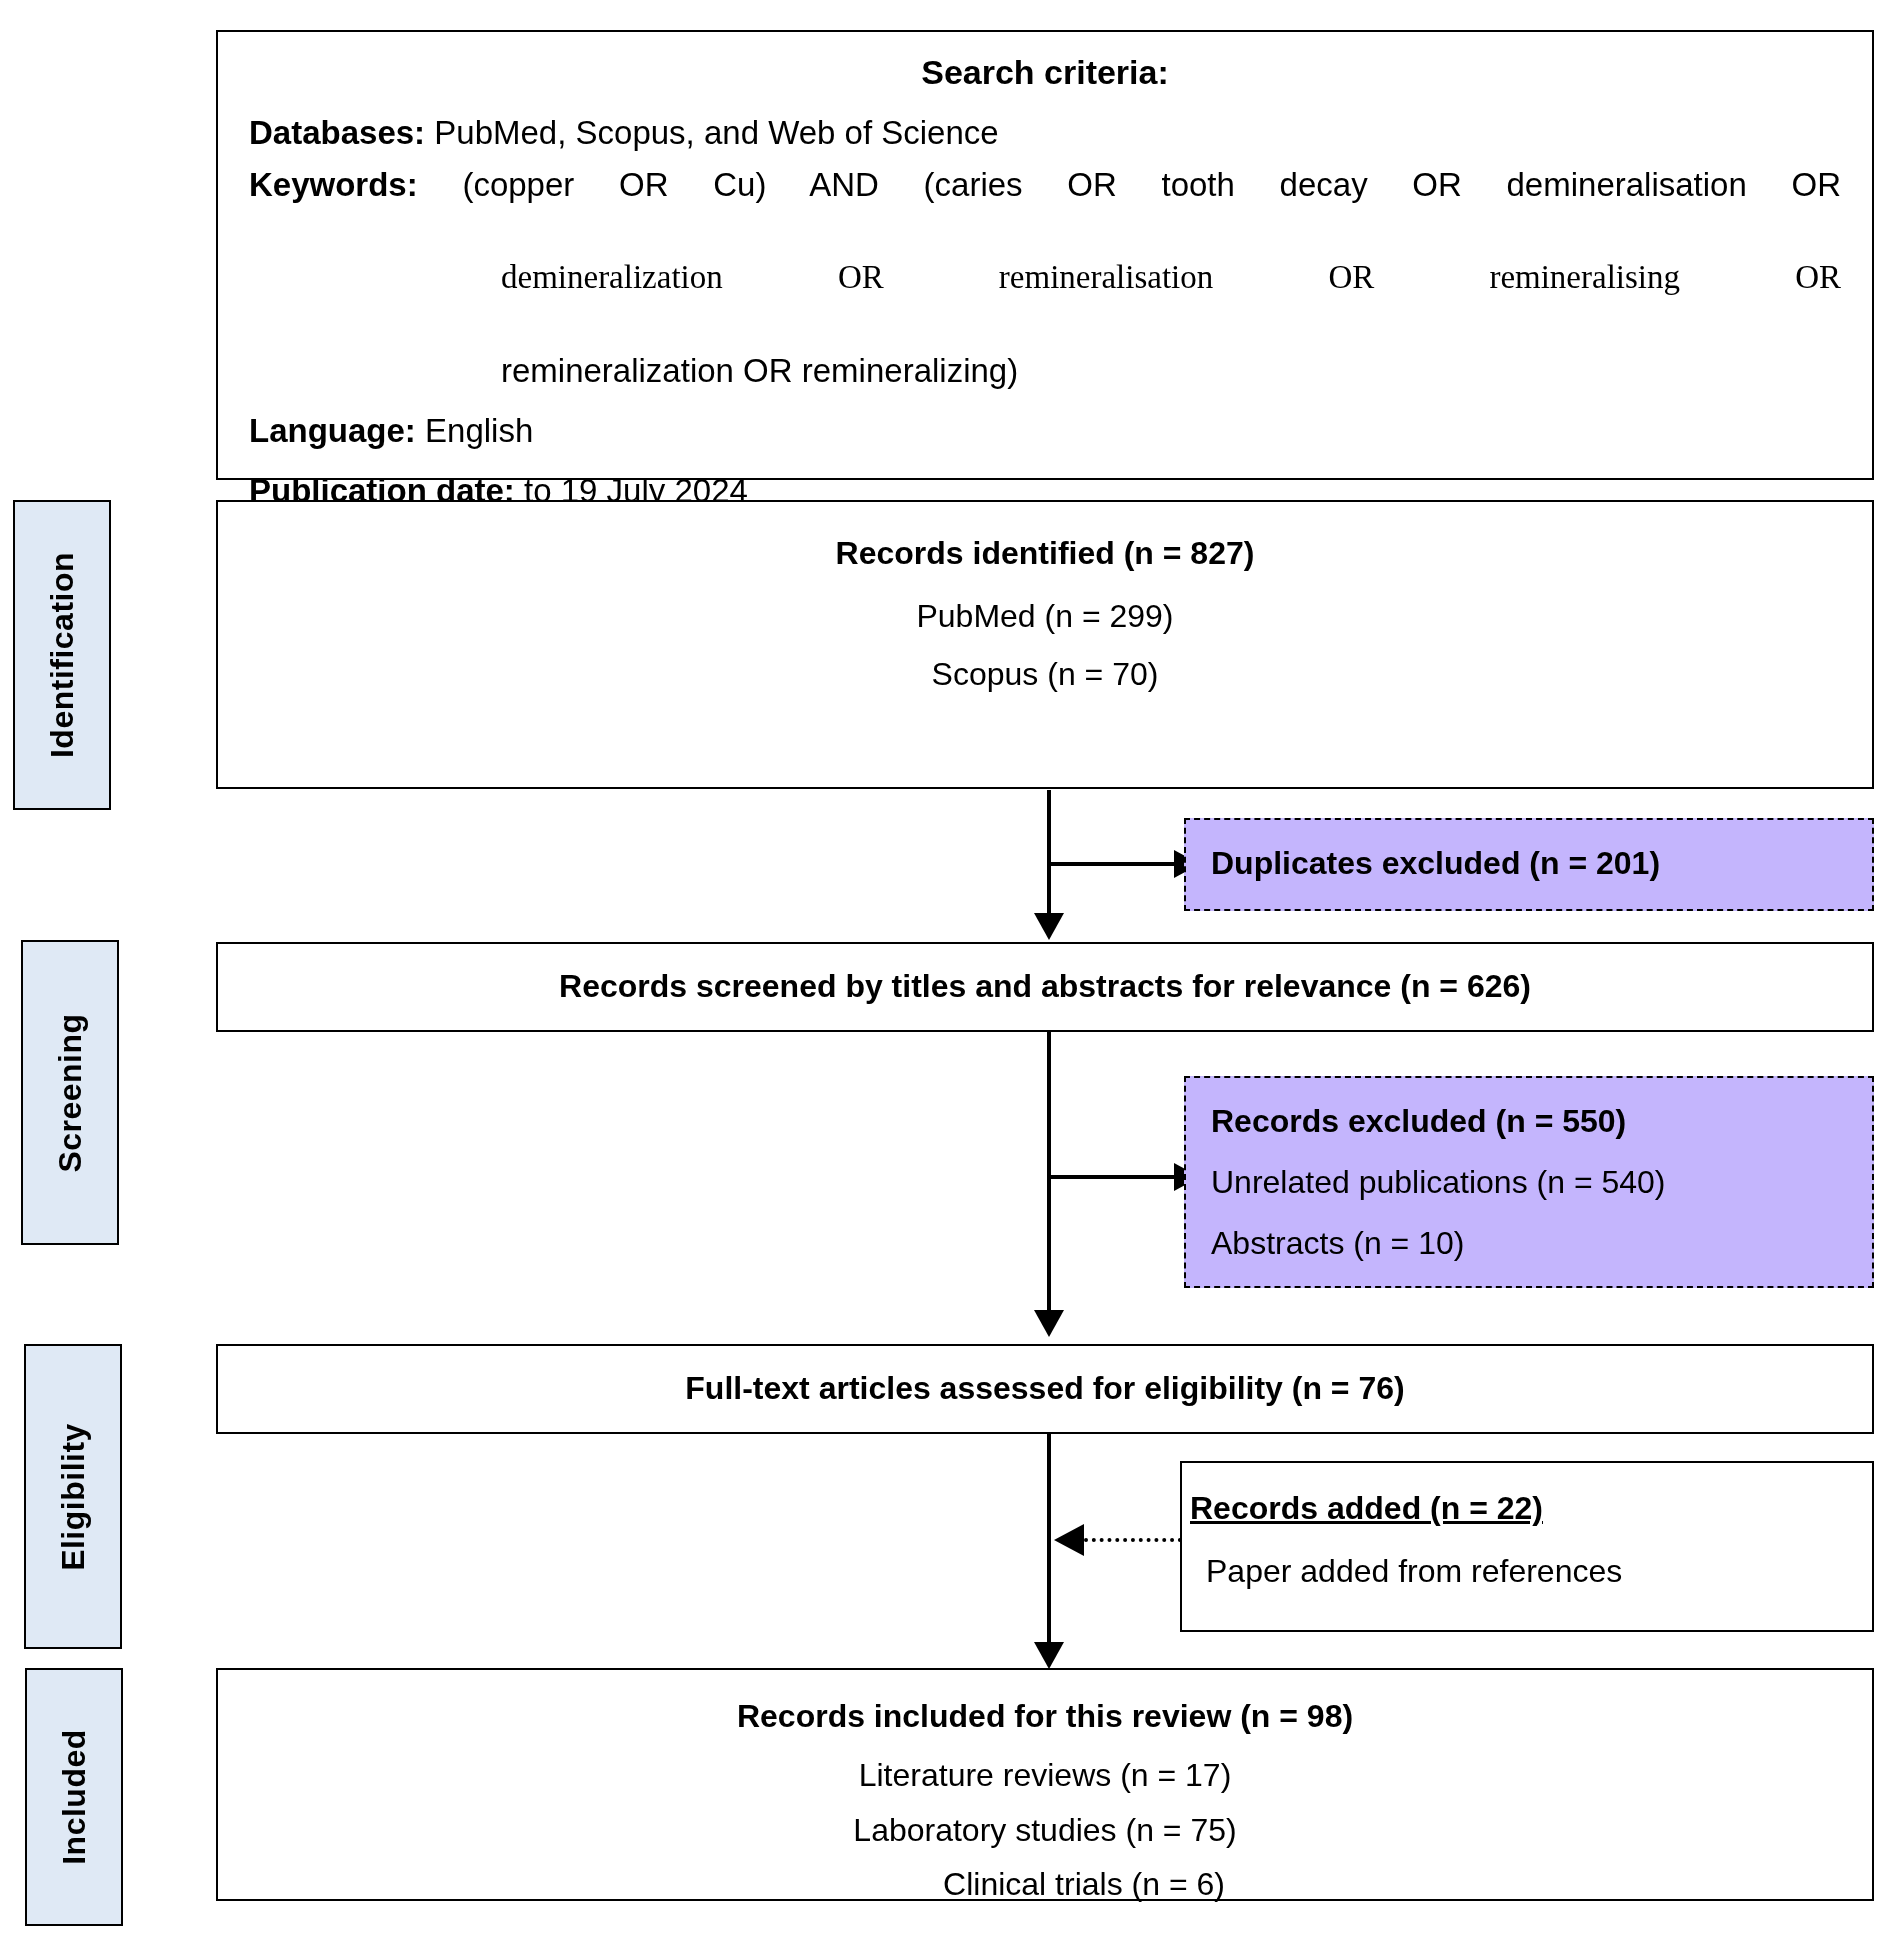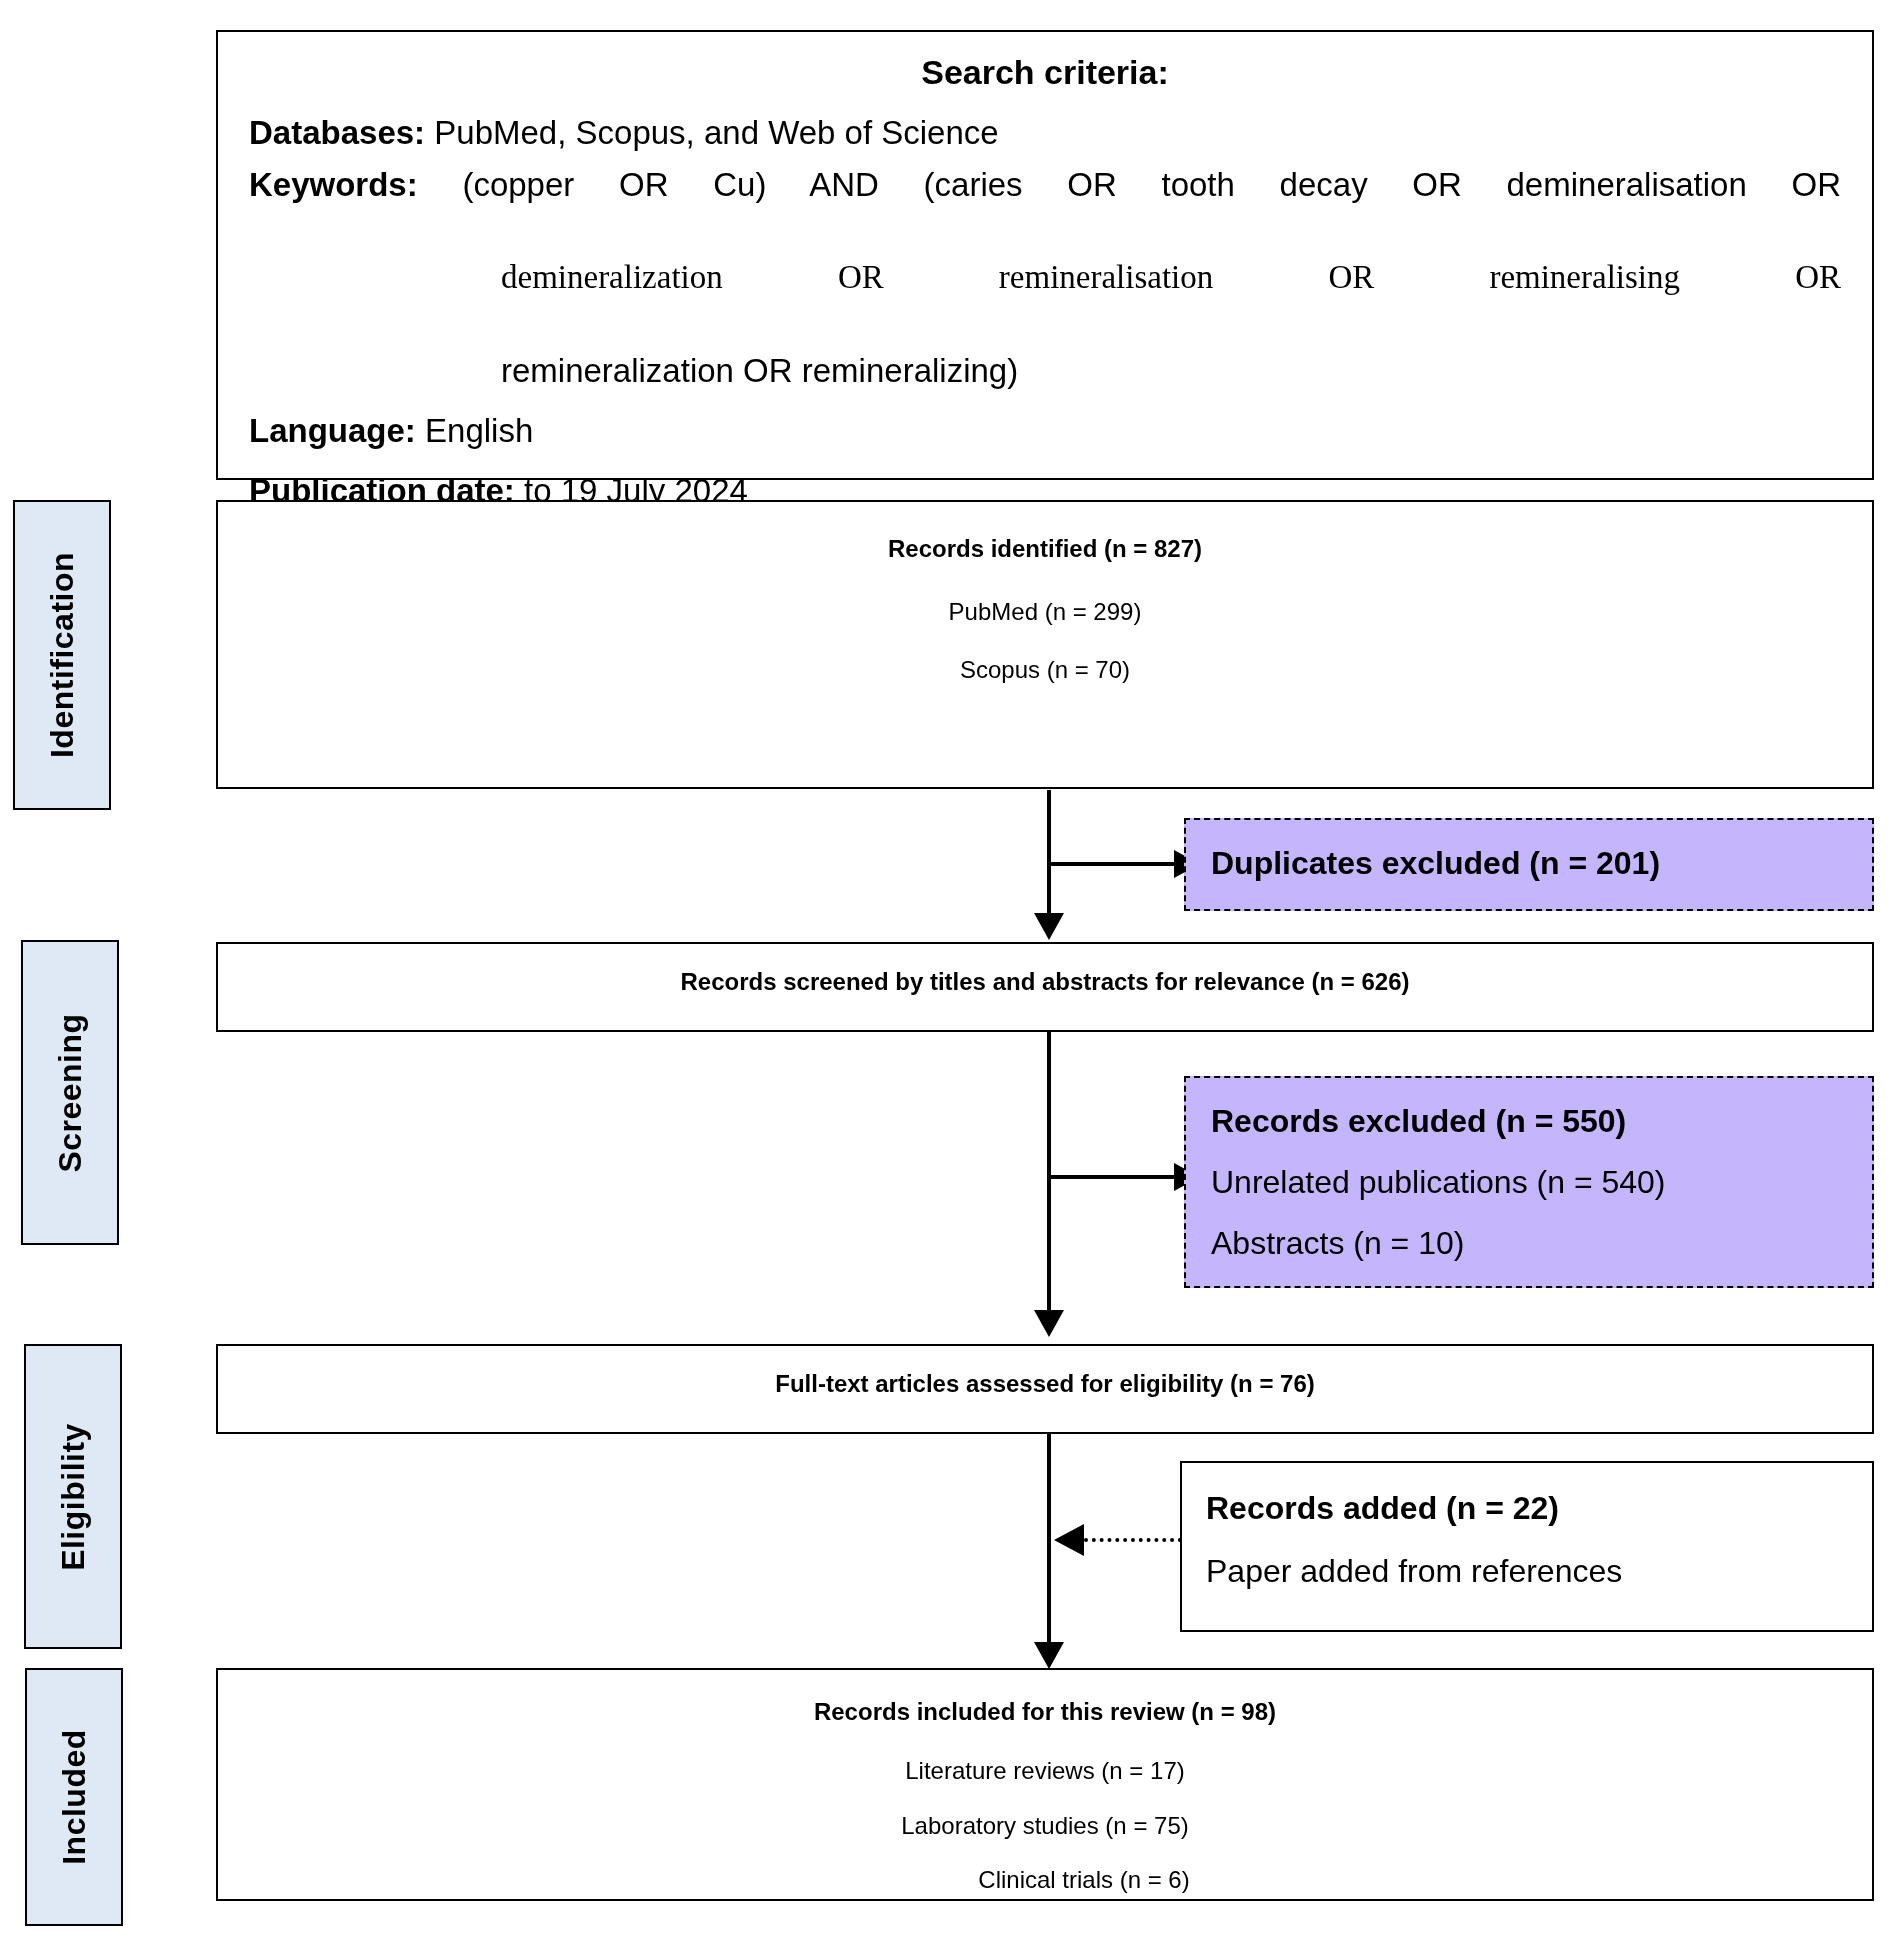--- a/index.html
+++ b/index.html
@@ -51,21 +51,21 @@
     font-size: 32px;
     letter-spacing: 0.5px;
     line-height: 1;
   }
 
   
   .t-center {
     position: absolute;
     width: 100%;
     text-align: center;
-    font-size: 24px;
+    font-size: 32px;
     line-height: 1.0;
     white-space: nowrap;
   }
   .bold { font-weight: bold; }
   .reg  { font-weight: normal; }
 
   .searchbox-inner {
     position: absolute;
     left: 0; right: 0; top: 0;
     padding: 0;
@@ -237,21 +237,21 @@
     <div class="t-center bold" style="top:26px;">Full-text articles assessed for eligibility (n = 76)</div>
   </div>
 
   <div class="vline" style="left:1047px; top:1434px; height:227px;"></div>
   <div class="arrow-down" style="left:1034px; top:1642px;"></div>
 
   <div class="dotline" style="left:1084px; top:1538px; width:98px;"></div>
   <div class="arrow-left" style="left:1054px; top:1524px;"></div>
 
   <div class="box" style="left:1180px; top:1461px; width:694px; height:171px;">
-    <div class="blk-line bold" style="left:24px; top:29px;">Records added (n = 22)</div>
+    <div class="blk-line bold" style="left:8px; top:29px;text-decoration:underline;">Records added (n = 22)</div>
     <div class="blk-line reg" style="left:24px; top:92px;">Paper added from references</div>
   </div>
 
   <div class="box" style="left:216px; top:1668px; width:1658px; height:233px;">
     <div class="t-center bold" style="top:30px;">Records included for this review (n = 98)</div>
     <div class="t-center reg" style="top:89px;">Literature reviews (n = 17)</div>
     <div class="t-center reg" style="top:144px;">Laboratory studies (n = 75)</div>
     <div class="t-center reg" style="top:198px;margin-left:39px;">Clinical trials (n = 6)</div>
   </div>
 

